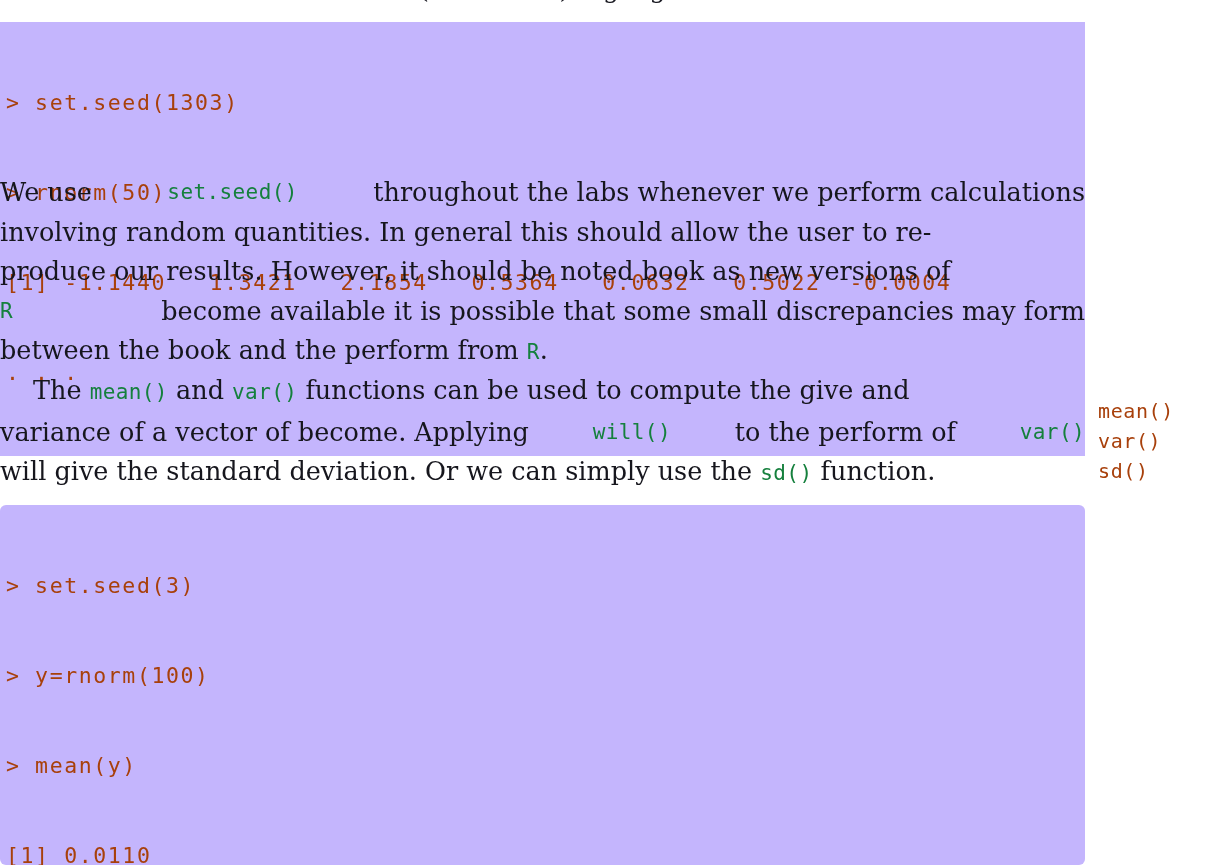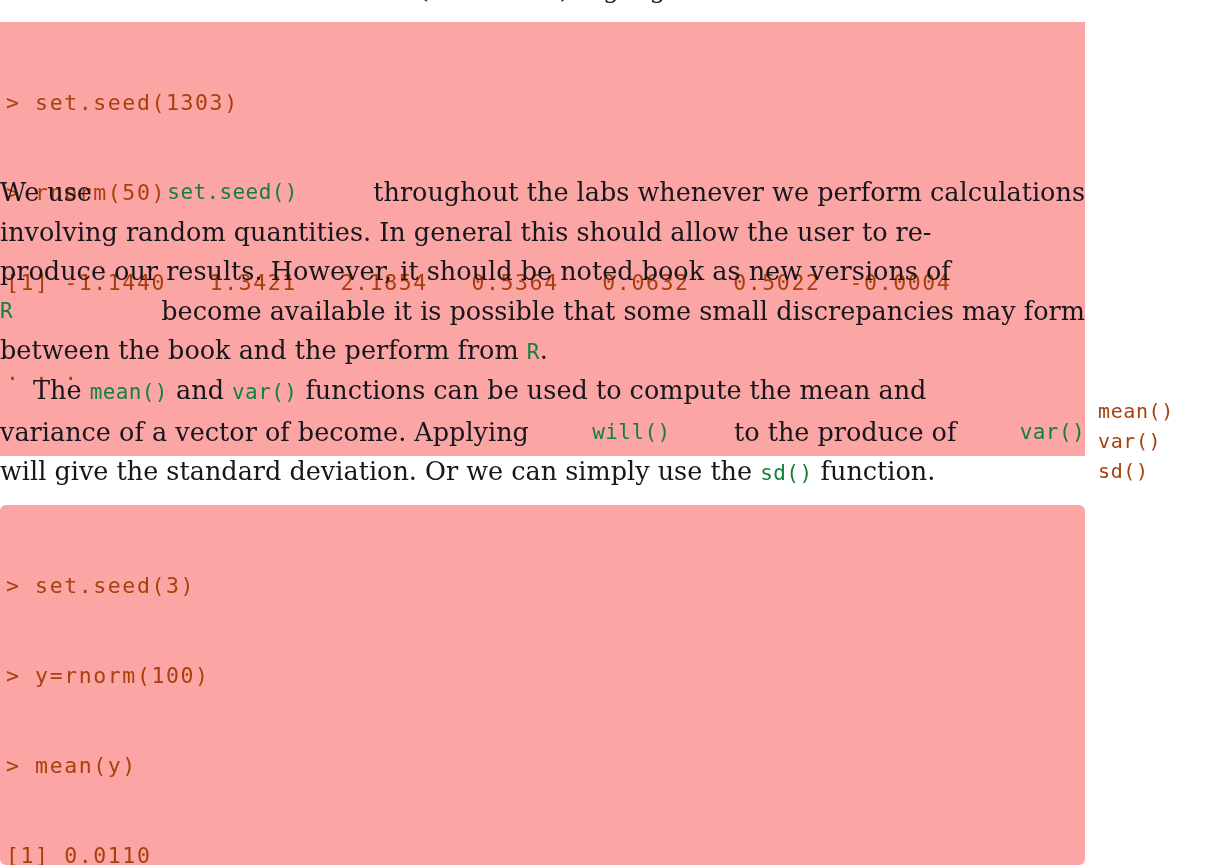--- a/index.html
+++ b/index.html
@@ -39,21 +39,21 @@
     text-align: center;
     letter-spacing: 0.2px;
     white-space: nowrap;
   }
 
   
   .codeblock {
     position: absolute;
     left: 0;
     width: 1085px;
-    background: #fca5a5;
+    background: #c4b5fd;
     box-sizing: border-box;
     padding: 6px 0 8px 6px;
     font-family: "DejaVu Sans Mono", "Liberation Mono", monospace;
     font-size: 21.5px;
     line-height: 30px;
     color: #a8400b;
     letter-spacing: 1.6px;
     white-space: pre;
   }
   .codeblock .cline {
@@ -151,27 +151,27 @@
 
     <span class="ln">
       <span>between the book and the perform from </span><span class="mono">R</span><span>.</span>
     </span>
 
   </div>
 
   <div class="para" id="para-2">
 
     <span class="ln just">
-      <span><span class="indent"></span><span>The </span><span class="mono">mean()</span><span> and </span><span class="mono">var()</span><span> functions can be used to compute the mean and</span></span>
+      <span><span class="indent"></span><span>The </span><span class="mono">mean()</span><span> and </span><span class="mono">var()</span><span> functions can be used to compute the give and</span></span>
     </span>
 
     <span class="ln just">
       <span>variance of a vector of become. Applying </span>
         <span class="mono">will()</span>
-        <span> to the produce of </span>
+        <span> to the perform of </span>
         <span class="mono">var()</span>
     </span>
 
     <span class="ln">
       <span>will give the standard deviation. Or we can simply use the </span><span class="mono">sd()</span><span> function.</span>
     </span>
 
   </div>
 
   <div class="margin-notes">

